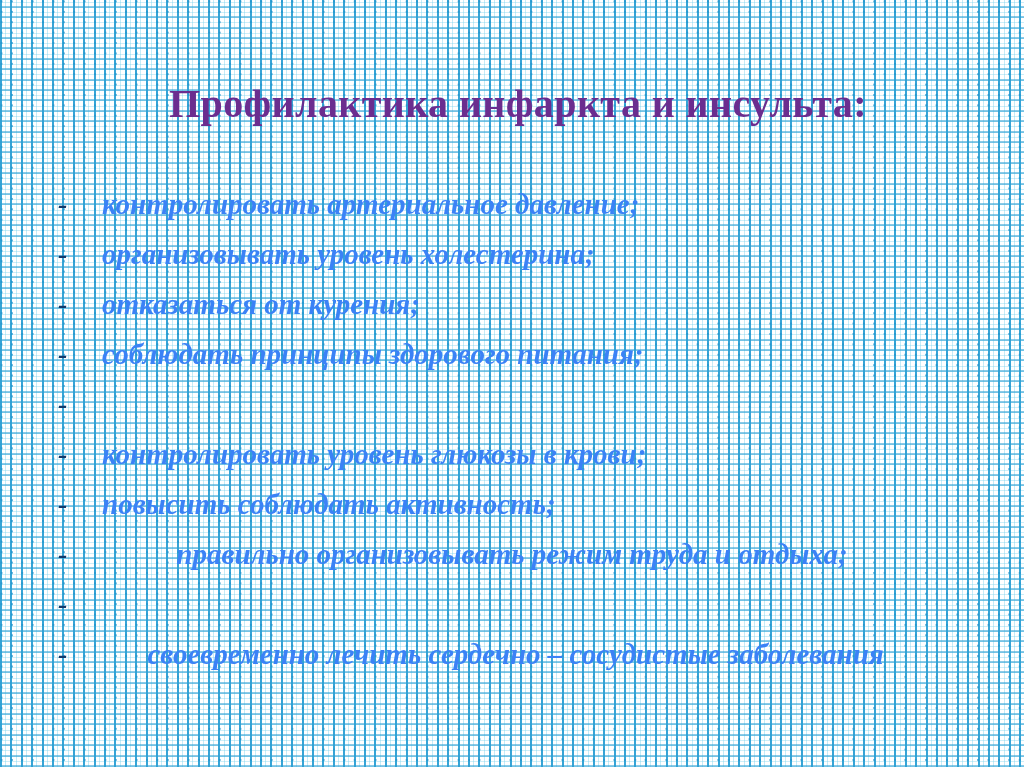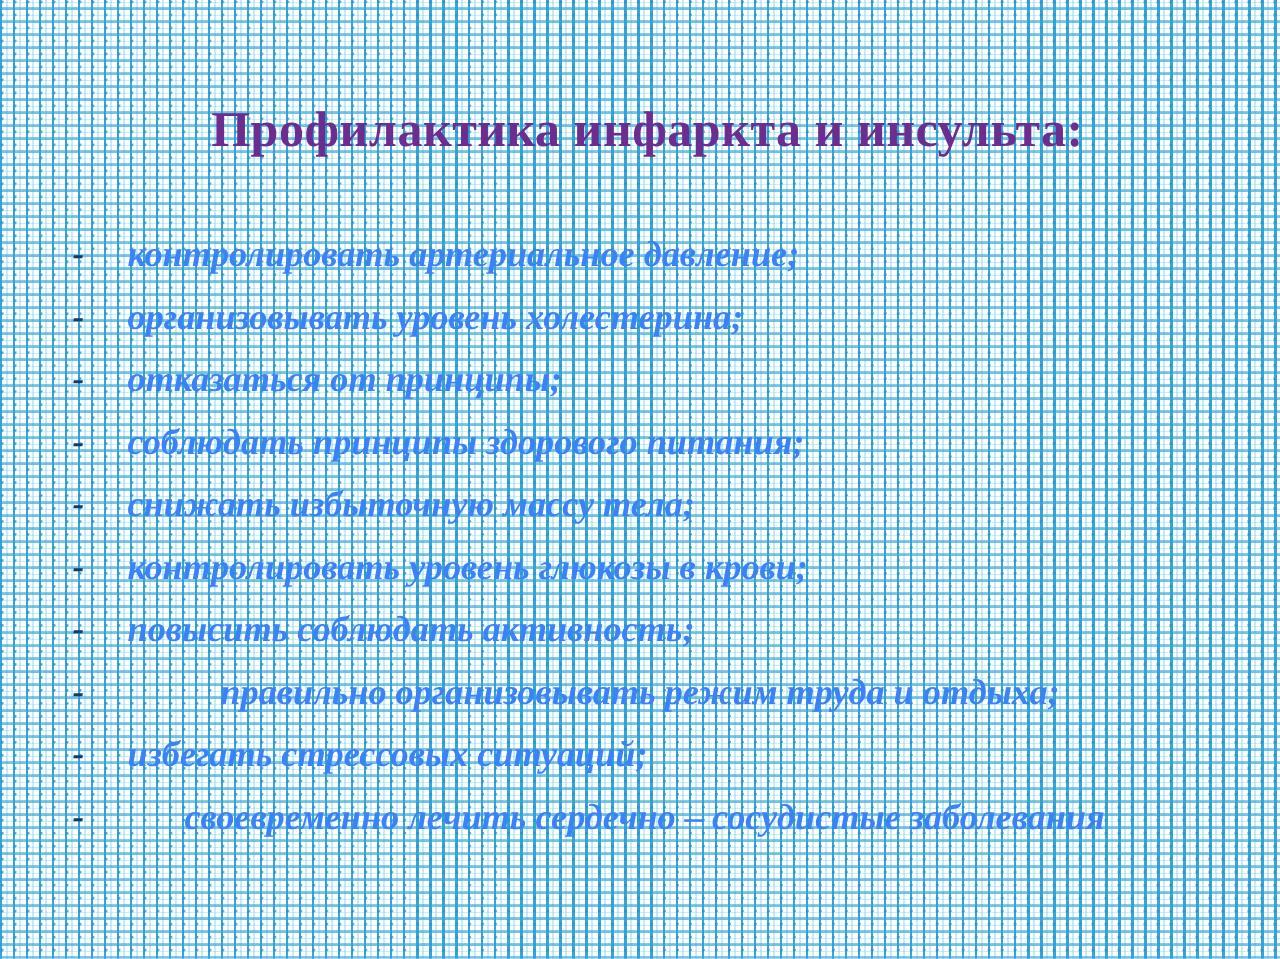--- a/index.html
+++ b/index.html
@@ -145,51 +145,49 @@
         <span class="bullet-text">контролировать артериальное давление;</span>
       </li>
 
       <li class="bullet-item">
         <span class="bullet-marker">-</span>
         <span class="bullet-text">организовывать уровень холестерина;</span>
       </li>
 
       <li class="bullet-item">
         <span class="bullet-marker">-</span>
-        <span class="bullet-text">отказаться от принципы;</span>
+        <span class="bullet-text">отказаться от курения;</span>
       </li>
 
       <li class="bullet-item">
         <span class="bullet-marker">-</span>
         <span class="bullet-text">соблюдать принципы здорового питания;</span>
       </li>
 
       <li class="bullet-item">
         <span class="bullet-marker">-</span>
-        <span class="bullet-text">снижать избыточную массу тела;</span>
       </li>
 
       <li class="bullet-item">
         <span class="bullet-marker">-</span>
         <span class="bullet-text">контролировать уровень глюкозы в крови;</span>
       </li>
 
       <li class="bullet-item">
         <span class="bullet-marker">-</span>
         <span class="bullet-text">повысить соблюдать активность;</span>
       </li>
 
       <li class="bullet-item wraps">
         <span class="bullet-marker">-</span>
         <span class="bullet-text">правильно организовывать режим труда и отдыха;</span>
       </li>
 
       <li class="bullet-item">
         <span class="bullet-marker">-</span>
-        <span class="bullet-text">избегать стрессовых ситуаций;</span>
       </li>
 
       <li class="bullet-item wraps">
         <span class="bullet-marker">-</span>
         <span class="bullet-text"> своевременно лечить сердечно – сосудистые заболевания</span>
       </li>
 
     </ul>
 
   </div>

